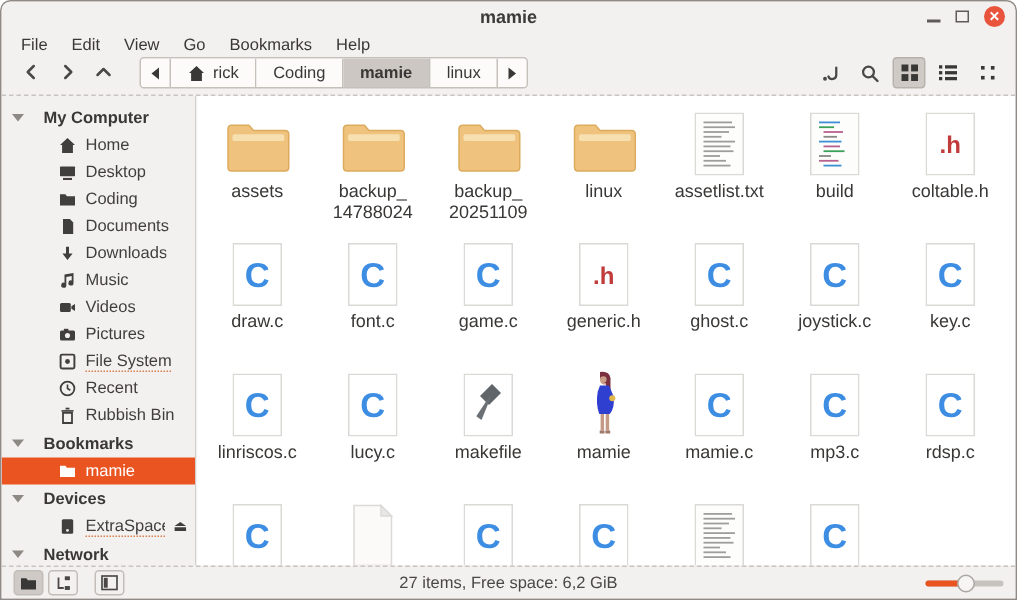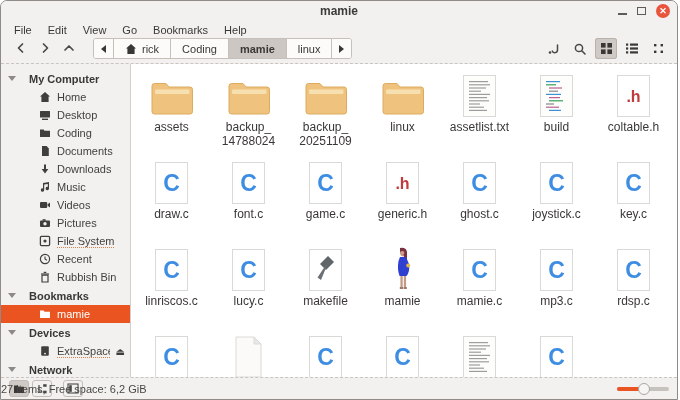--- a/index.html
+++ b/index.html
@@ -58,21 +58,21 @@
                 max-width:74px; overflow-wrap:anywhere; }
 
   
   .statusbar { height:22px; background:#f3f1ef; border-top:1px dashed #c9c4bf; display:flex;
                align-items:center; position:relative; padding:0 8px; flex:0 0 auto; }
   .sb-buttons { display:flex; align-items:center; gap:3px; }
   .mini-btn { width:20px; height:17px; border:1px solid #c2bdb8; border-radius:3px; background:#f3f1ef;
               display:flex; align-items:center; justify-content:center; }
   .mini-btn.active { background:#cfcac5; }
   .mini-btn.spaced { margin-left:8px; }
-  .status-text { position:absolute; left:0; right:0; font-size:11px; color:#4a4846; }
+  .status-text { position:absolute; left:0; right:0; text-align:center; font-size:11px; color:#4a4846; }
   .zoom-slider { margin-left:auto; display:flex; align-items:center; width:52px; height:100%; position:relative; z-index:1; }
   .zs-track { width:100%; height:4px; border-radius:2px; background:#c6c2be; position:relative; }
   .zs-fill { position:absolute; left:0; top:0; height:4px; width:58%; border-radius:2px; background:#E95420; }
   .zs-handle { position:absolute; left:52%; top:50%; transform:translate(-50%,-50%); width:12px; height:12px;
                border-radius:50%; background:#f6f5f4; border:1px solid #aaa6a2; }
   svg { display:block; }
 </style>
 </head>
 <body>
 

